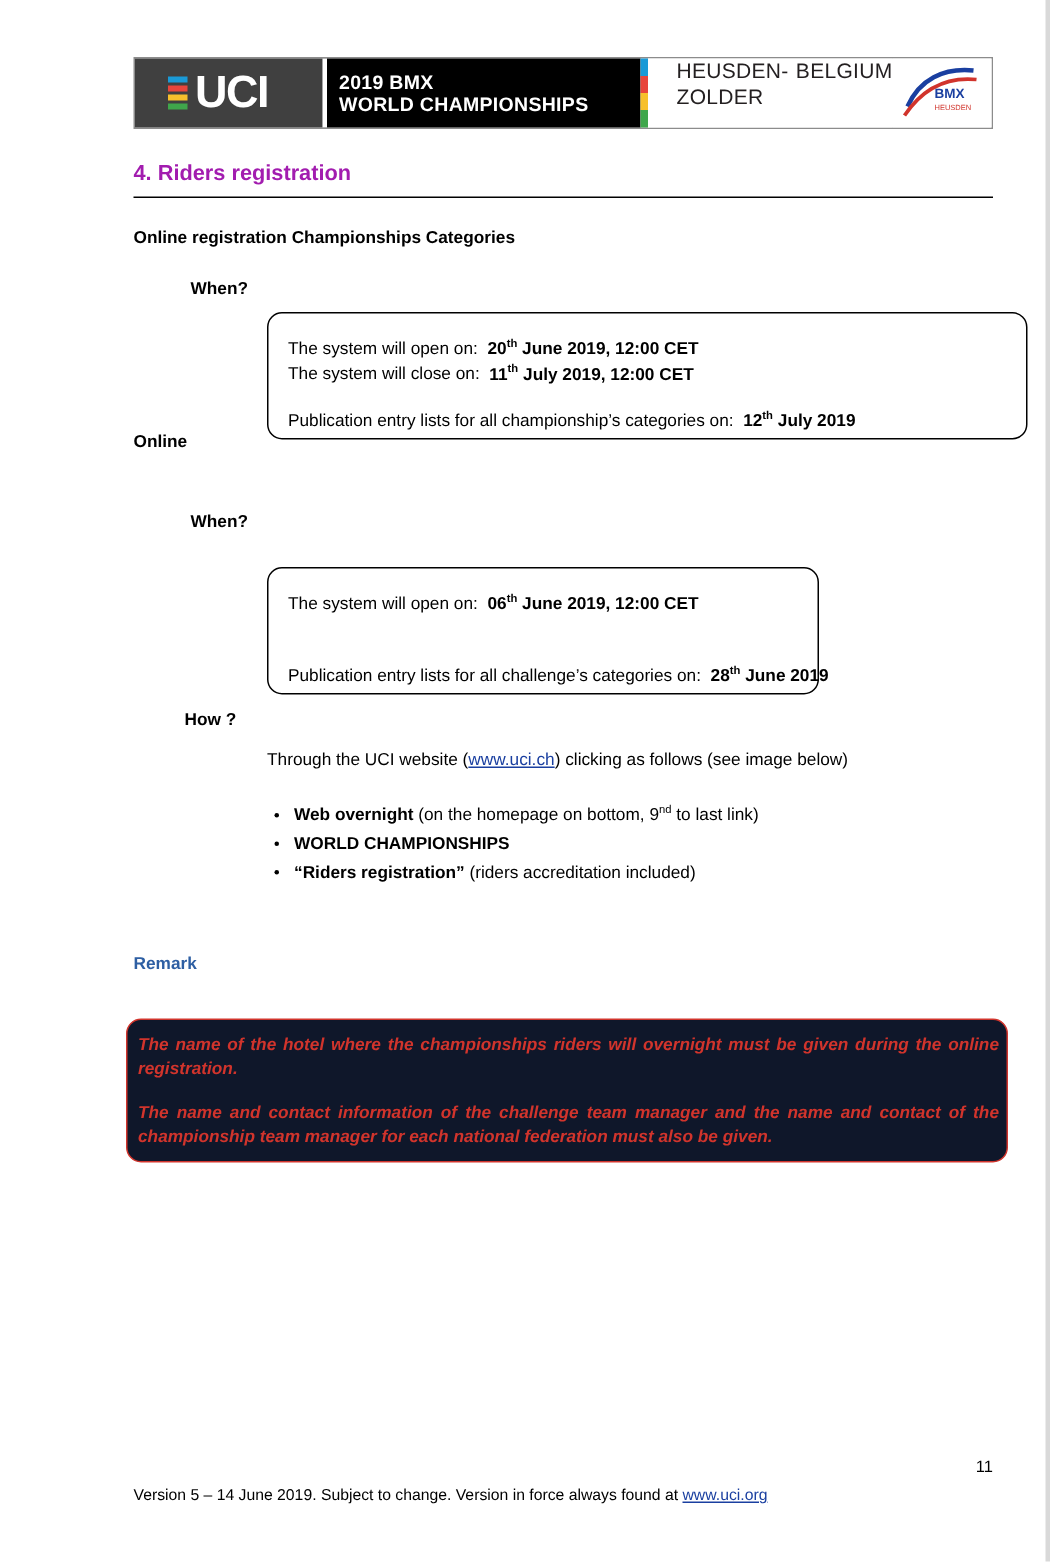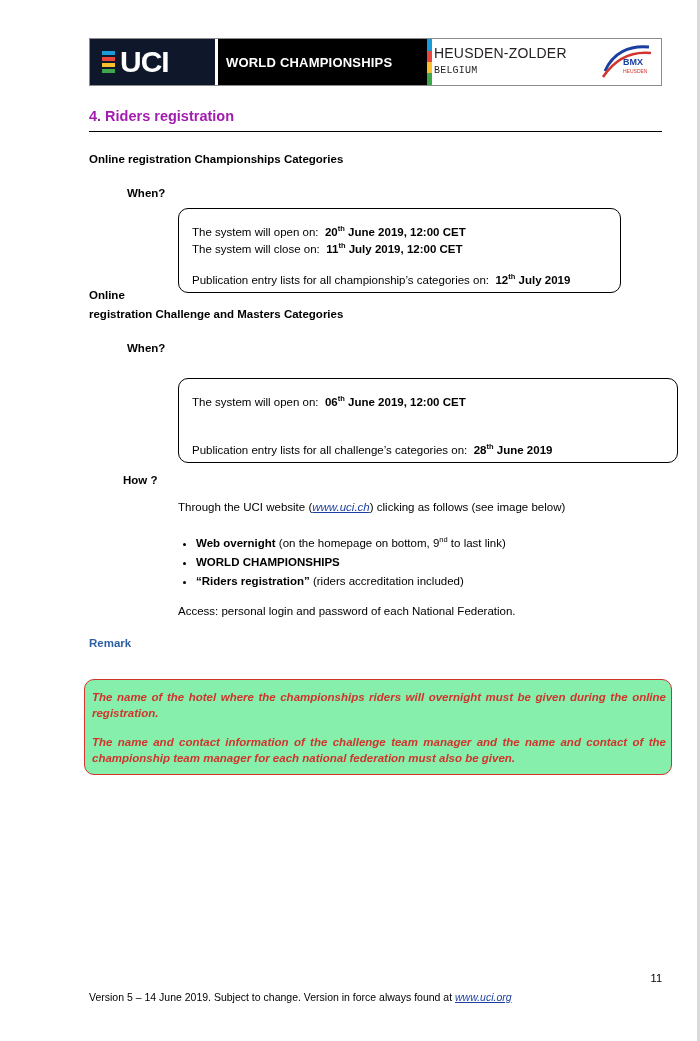--- a/index.html
+++ b/index.html
@@ -30,24 +30,24 @@
     width: 573px;
     height: 48px;
     border: 1px solid #8c8c8c;
     box-sizing: border-box;
     display: flex;
     align-items: stretch;
     background: #ffffff;
   }
   .banner-uci {
     width: 125px;
-    background: #0f172a;
+    background: #404040;
     display: flex;
     align-items: center;
-    padding-left: 12px;
+    padding-left: 22px;
     box-sizing: border-box;
   }
   .uci-rings {
     display: flex;
     flex-direction: column;
     justify-content: center;
     margin-right: 5px;
   }
   .uci-rings span {
     display: block;
@@ -88,35 +88,34 @@
   }
   .banner-sep {
     width: 5px;
     background: linear-gradient(to bottom, #1a9ad7 0%, #1a9ad7 25%, #e8453c 25%, #e8453c 50%, #f7c02c 50%, #f7c02c 75%, #3fa64b 75%, #3fa64b 100%);
   }
   .banner-loc {
     flex: 1;
     background: #ffffff;
     color: #231f20;
     display: flex;
-    flex-direction: column;
+    flex-direction: row;
     justify-content: center;
-    padding-left: 2px;
+    padding-left: 19px;
     box-sizing: border-box;
   }
   .banner-loc .l1 {
     font-size: 14px;
     line-height: 17px;
     letter-spacing: 0.2px;
   }
   .banner-loc .l2 {
-    font-size: 10px;
+    font-size: 14px;
     line-height: 17px;
     letter-spacing: 0.2px;
-    font-family: Liberation Mono, monospace;
   }
   .banner-logo {
     width: 66px;
     display: flex;
     align-items: center;
     justify-content: center;
     background: #ffffff;
   }
   
   .section-title {
@@ -170,40 +169,39 @@
     padding: 0;
   }
   ul.bl {
     margin: 0;
     padding-left: 18px;
     list-style: disc;
   }
   .link {
     color: #1a3fa0;
     text-decoration: underline;
-    font-style: italic;
   }
   .remark-label {
     position: absolute;
     left: 89px;
     top: 637px;
     font-size: 11.5px;
     font-weight: bold;
     color: #2e5fa3;
   }
   .remark-box {
     position: absolute;
     left: 84px;
     top: 679px;
     width: 588px;
     height: 96px;
     border: 1px solid #d1342c;
     border-radius: 10px;
     box-sizing: border-box;
-    background: #86efac;
+    background: #0f172a;
   }
   .remark-box p {
     position: absolute;
     margin: 0;
     color: #d1342c;
     font-weight: bold;
     font-style: italic;
     font-size: 11.5px;
     line-height: 16px;
   }
@@ -239,20 +237,21 @@
     <div class="banner-uci">
       <div class="uci-rings">
         <span style="background:#1a9ad7"></span>
         <span style="background:#e8453c"></span>
         <span style="background:#f7c02c"></span>
         <span style="background:#3fa64b"></span>
       </div>
       <div class="uci-text">UCI</div>
     </div>
     <div class="banner-title">
+      <div class="l1">2019 BMX</div>
       <div class="l2">WORLD CHAMPIONSHIPS</div>
     </div>
     <div class="banner-sep"></div>
     <div class="banner-loc">
       <div class="l1">HEUSDEN-ZOLDER</div>
       <div class="l2">BELGIUM</div>
     </div>
     <div class="banner-logo">
       <svg width="58" height="42" viewBox="0 0 58 42">
         <path d="M6 30 C14 12, 30 4, 50 6" stroke="#1a3fa0" stroke-width="3" fill="none"></path>
@@ -262,40 +261,39 @@
       </svg>
     </div>
   </div>
 
   <div class="section-title">4. Riders registration</div>
   <div class="title-rule"></div>
 
   <div class="t b" style="left:89px; top:152px;">Online registration Championships Categories</div>
   <div class="t b" style="left:127px; top:186px;">When?</div>
 
-  <div class="box" style="left:178px; top:208px; width:443px; height:85px;">
+  <div class="box" style="left:178px; top:208px; width:507px; height:85px;">
     <div class="line" style="left:13px; top:12px;">
       <span>The system will open on:</span>
       <span class="b">&nbsp;<span>20</span><span class="sup">th</span>&nbsp;<span>June 2019, 12:00 CET</span></span>
     </div>
     <div class="line" style="left:13px; top:29px;">
       <span>The system will close on:</span>
       <span class="b">&nbsp;<span>11</span><span class="sup">th</span>&nbsp;<span>July 2019, 12:00 CET</span></span>
     </div>
     <div class="line" style="left:13px; top:60px;">
       <span>Publication entry lists for all championship’s categories on:</span>
       <span class="b">&nbsp;<span>12</span><span class="sup">th</span>&nbsp;<span>July 2019</span></span>
     </div>
   </div>
 
   <div class="t b" style="left:89px; top:288px;">Online</div>
-  <div class="t b" style="left:89px; top:307px;">registration Challenge and Masters Categories</div>
   <div class="t b" style="left:127px; top:341px;">When?</div>
 
-  <div class="box" style="left:178px; top:378px; width:500px; height:85px;">
+  <div class="box" style="left:178px; top:378px; width:368px; height:85px;">
     <div class="line" style="left:13px; top:12px;">
       <span>The system will open on:</span>
       <span class="b">&nbsp;<span>06</span><span class="sup">th</span>&nbsp;<span>June 2019, 12:00 CET</span></span>
     </div>
     <div class="line" style="left:13px; top:60px;">
       <span>Publication entry lists for all challenge’s categories on:</span>
       <span class="b">&nbsp;<span>28</span><span class="sup">th</span>&nbsp;<span>June 2019</span></span>
     </div>
   </div>
 
@@ -311,21 +309,20 @@
       </li>
       <li>
         <span class="b">WORLD CHAMPIONSHIPS</span>
       </li>
       <li>
         <span class="b">“Riders registration”</span><span> (riders accreditation included)</span>
       </li>
     </ul>
   </div>
 
-  <div class="t" style="left:178px; top:604px;">Access: personal login and password of each National Federation.</div>
 
   <div class="remark-label">Remark</div>
   <div class="remark-box">
     <p class="p1">The name of the hotel where the championships riders will overnight must be given during the online registration.</p>
     <p class="p2">The name and contact information of the challenge team manager and the name and contact of the championship team manager for each national federation must also be given.</p>
   </div>
 
   <div class="page-num">11</div>
   <div class="footer">
     <span>Version 5 – 14 June 2019. Subject to change. Version in force always found at </span><a class="link" href="#">www.uci.org</a>

